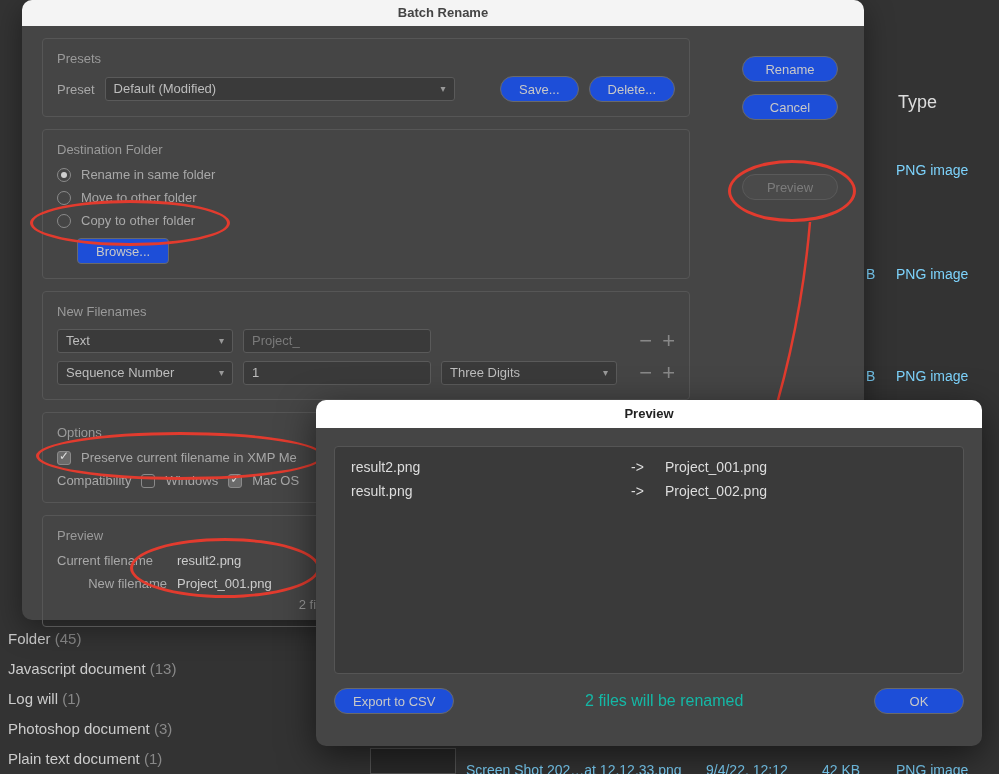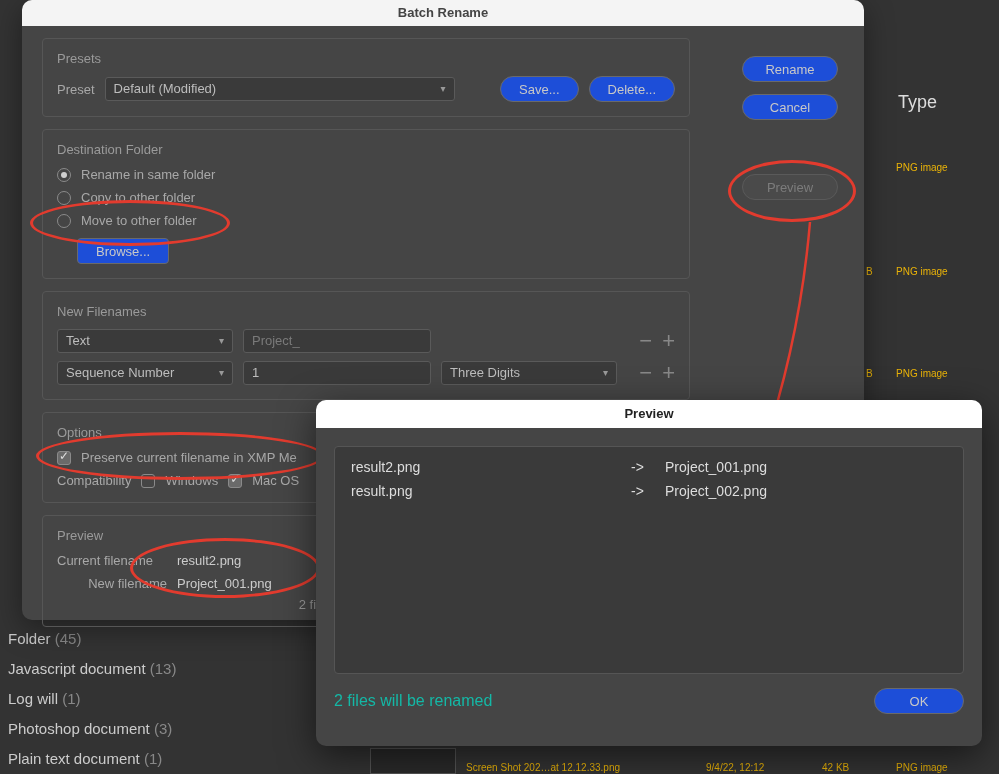--- a/index.html
+++ b/index.html
@@ -7,21 +7,21 @@
     width: 999px; height: 774px;
     background: #333;
     color: #aaa;
     font-size: 13px;
     overflow: hidden;
     position: relative;
   }
 
   
   .bg-col-type { position: absolute; left: 898px; top: 92px; color: #ddd; font-size: 18px; }
-  .bg-cell { position: absolute; color: #eab308; font-size: 10px; }
+  .bg-cell { position: absolute; color: #7dd3fc; font-size: 14px; }
   .bg-leftlist { position: absolute; left: 8px; color: #ccc; font-size: 15px; }
   .bg-leftlist .cnt { color: #888; }
 
   
   .dialog {
     position: absolute;
     left: 22px; top: 0;
     width: 842px; height: 620px;
     background: #454545;
     border-radius: 10px;
@@ -197,25 +197,25 @@
   </div>
 
   <div class="panel">
     <div class="hdr">Destination Folder</div>
     <div class="row">
         <span class="radio sel"></span>
         <span>Rename in same folder</span>
       </div>
     <div class="row">
         <span class="radio"></span>
+        <span>Move to other folder</span>
+      </div>
+    <div class="row">
+        <span class="radio"></span>
         <span>Copy to other folder</span>
-      </div>
-    <div class="row">
-        <span class="radio"></span>
-        <span>Move to other folder</span>
       </div>
     <div class="row" style="margin-left:20px; margin-top:10px;">
       <div class="pill" style="border-radius:4px;">Browse...</div>
     </div>
   </div>
 
   <div class="panel">
     <div class="hdr">New Filenames</div>
     <div class="row">
       <div class="select" style="width:176px;">
@@ -293,16 +293,17 @@
       <span class="arrow">-&gt;</span>
       <span>Project_001.png</span>
     </div>
     <div class="preview-row">
       <span class="orig">result.png</span>
       <span class="arrow">-&gt;</span>
       <span>Project_002.png</span>
     </div>
   </div>
   <div class="preview-footer">
+    <div class="pill" style="border-radius:16px;">Export to CSV</div>
     <div class="status">2 files will be renamed</div>
     <div class="pill" style="width:90px; border-radius:16px;">OK</div>
   </div>
 </div>
 
 </body></html>

